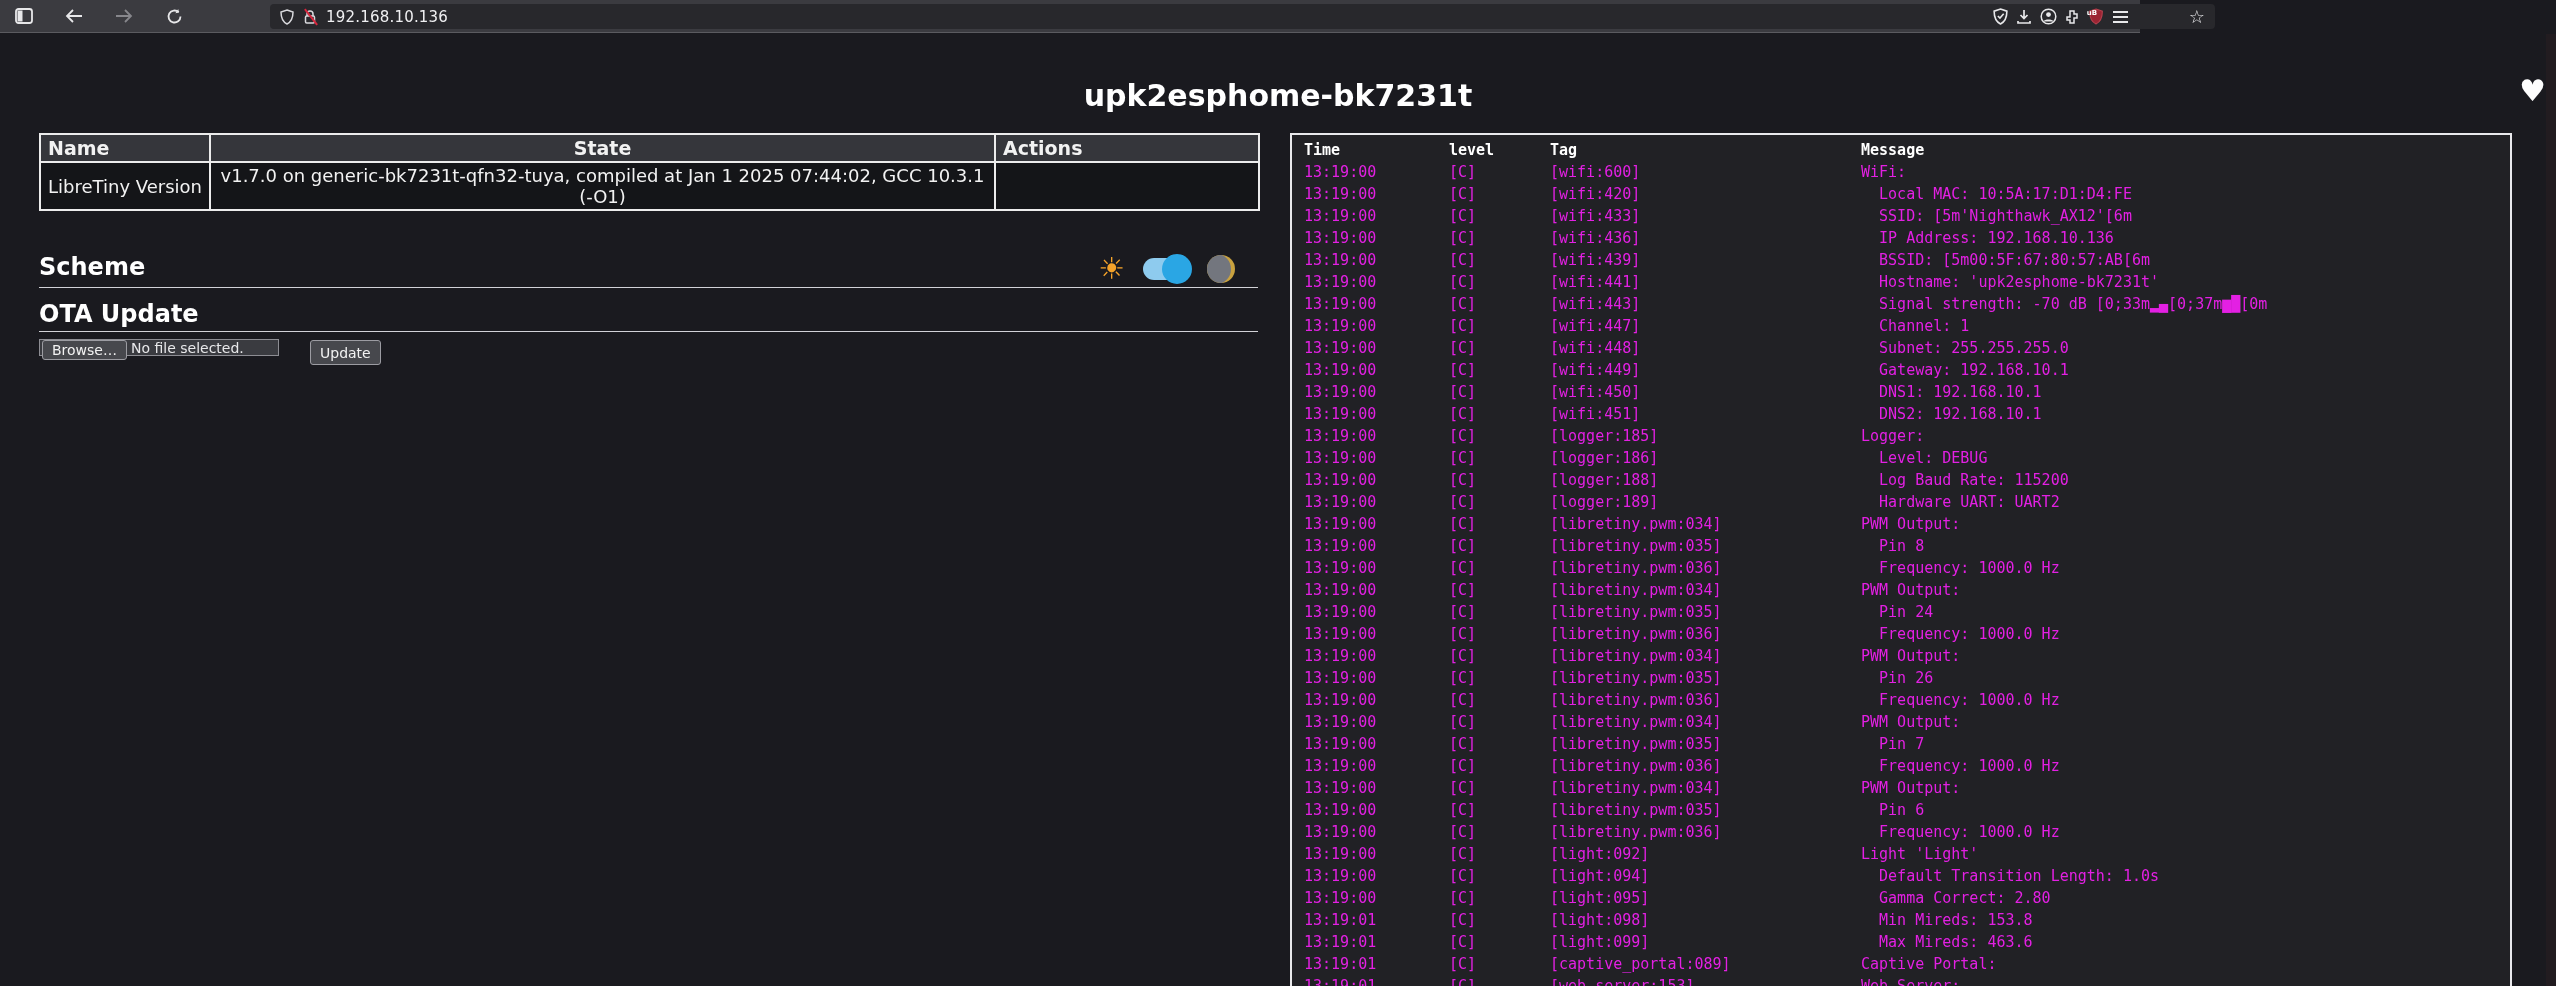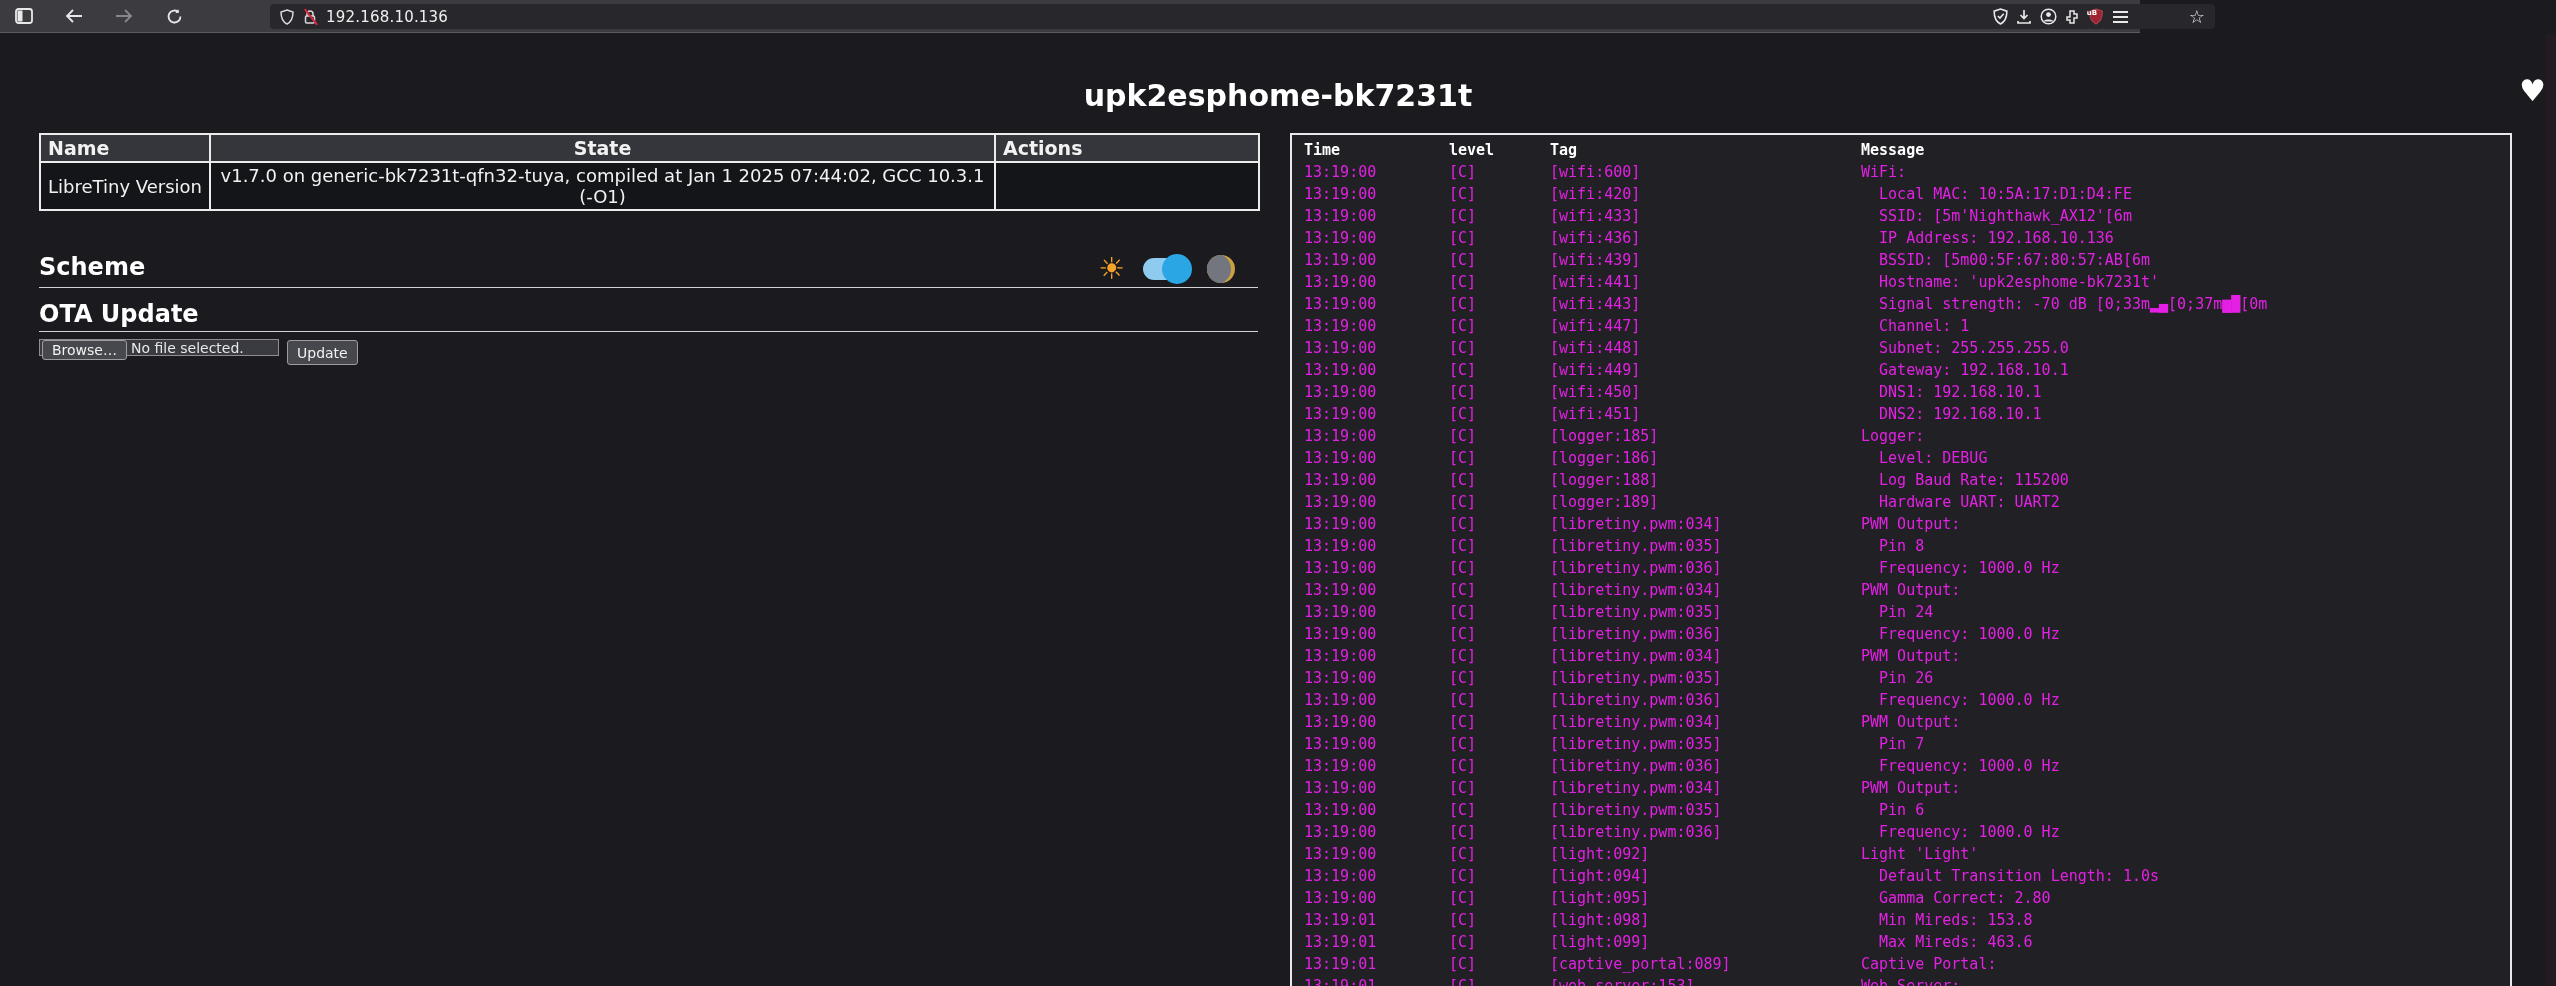--- a/index.html
+++ b/index.html
@@ -70,21 +70,21 @@
   .sun-glyph { font-size:30px; color:#f5a32a; line-height:1; }
   .moon { position:relative; width:28px; height:28px; border-radius:50%; background:#c9a23f; overflow:hidden; }
   .moon .shadow { position:absolute; left:-4px; top:-1px; width:28px; height:30px; border-radius:50%; background:#73767e; }
 
   .file-control {
     position:absolute; left:39px; top:339px; width:240px; height:17px;
     border:1px solid #8d8d93; background:#3a3b40; display:flex; align-items:flex-start;
   }
   .btn {
     background:#47484d; border:1px solid #9c9ca2; border-radius:3px;
-    color:#f2f2f2; font-size:14px; padding:1px 9px; font-family:"DejaVu Sans", sans-serif;
+    color:#f2f2f2; font-size:14px; padding:1px 9px; font-family:"DejaVu Sans", sans-serif;margin-left:23px;
   }
   .file-control .btn { margin-left:2px; }
   .file-status { font-size:14px; margin-left:4px; color:#e8e8ea; white-space:nowrap; }
   .update-btn { position:absolute; left:287px; top:340px; height:25px; }
 
   
   .log-panel {
     position:absolute; left:1290px; top:133px; width:1222px; height:860px;
     background:#212125; border:2px solid #e9e9ec; border-bottom:none; overflow:hidden;
   }

